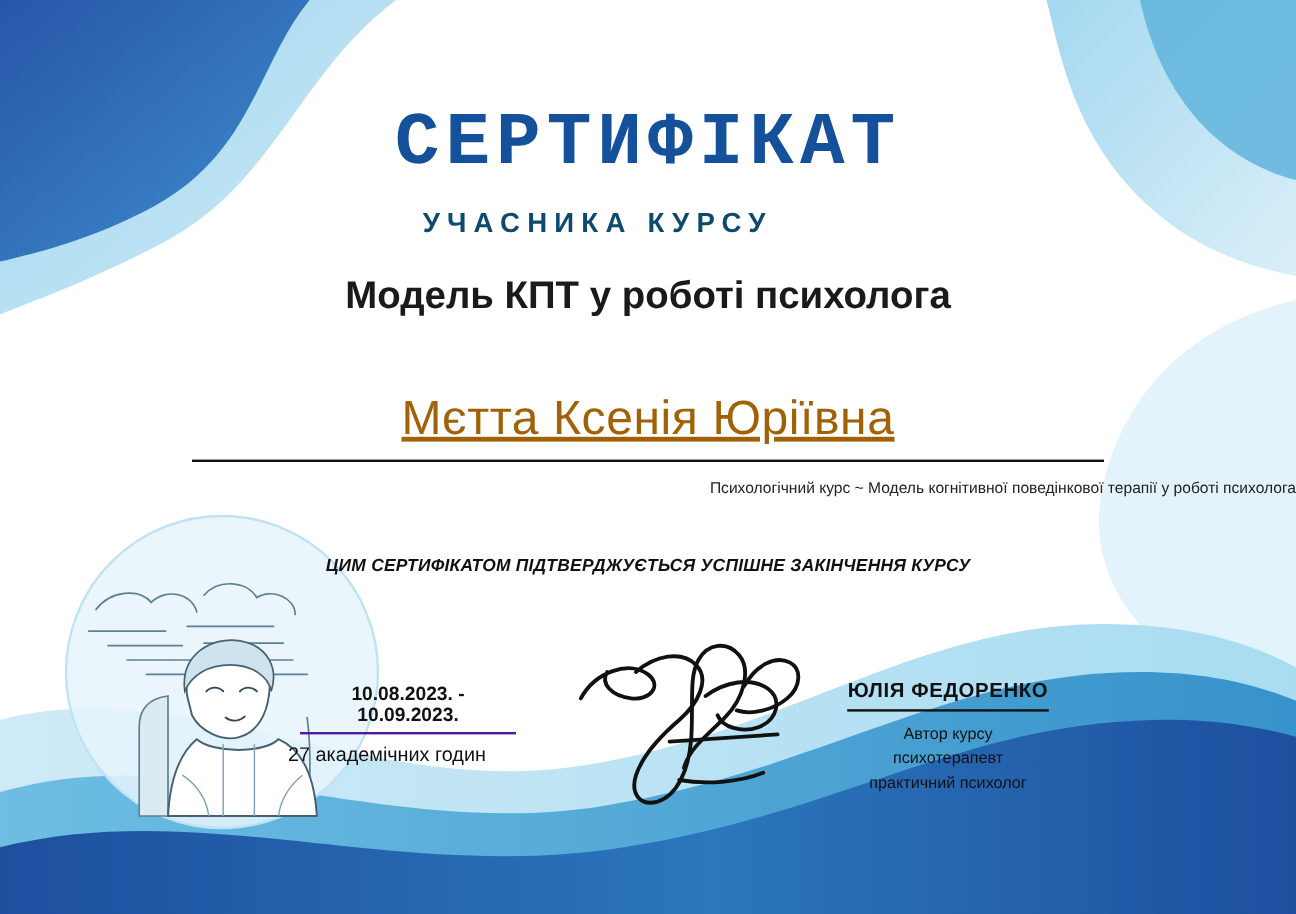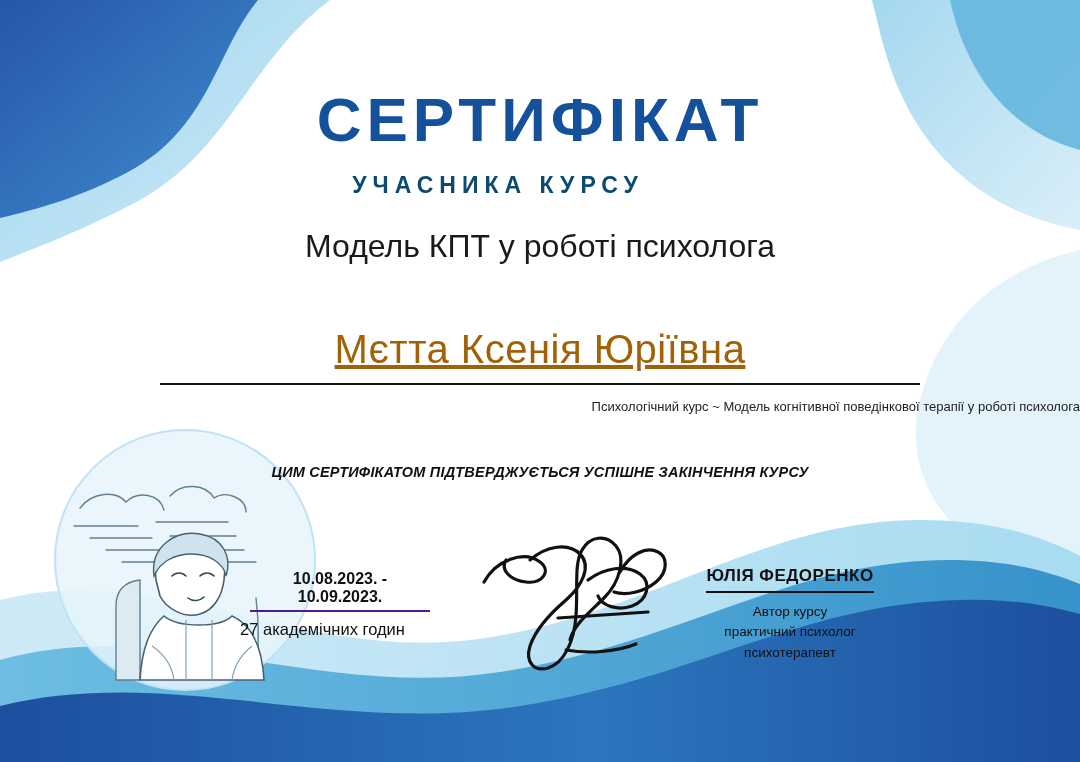--- a/index.html
+++ b/index.html
@@ -35,41 +35,41 @@
   .title {
     position: absolute;
     top: 84px;
     left: 0;
     width: 1080px;
     text-align: center;
     font-size: 62px;
     font-weight: bold;
     letter-spacing: 5px;
     color: #15509b;
-    font-family: Liberation Sans, sans-serif;
+    font-family: Liberation Mono, monospace;
   }
   .subtitle {
     position: absolute;
     top: 172px;
     left: 0;
     width: 996px;
     text-align: center;
     font-size: 23px;
     font-weight: bold;
     letter-spacing: 6px;
     color: #0c4a6e;
   }
   .course-name {
     position: absolute;
     top: 228px;
     left: 0;
     width: 1080px;
     text-align: center;
     font-size: 32px;
-    font-weight: normal;
+    font-weight: bold;
     color: #1a1a1a;
   }
 
   
   .recipient-wrap {
     position: absolute;
     top: 327px;
     left: 0;
     width: 1080px;
     text-align: center;
@@ -305,19 +305,19 @@
         <path d="M150,52 C160,34 176,26 188,32 C198,37 198,52 186,62 C174,72 156,76 144,72"></path>
         <path d="M88,98 L178,92"></path>
         <path d="M96,130 C118,134 146,132 166,124"></path>
       </g>
     </svg>
 
     <div class="signer-block">
       <div class="signer-name">ЮЛІЯ ФЕДОРЕНКО</div>
       <div class="signer-role">
         <div>Автор курсу</div>
+        <div>психотерапевт</div>
         <div>практичний психолог</div>
-        <div>психотерапевт</div>
       </div>
     </div>
 
   </div>
 </div>
 
 </body></html>

